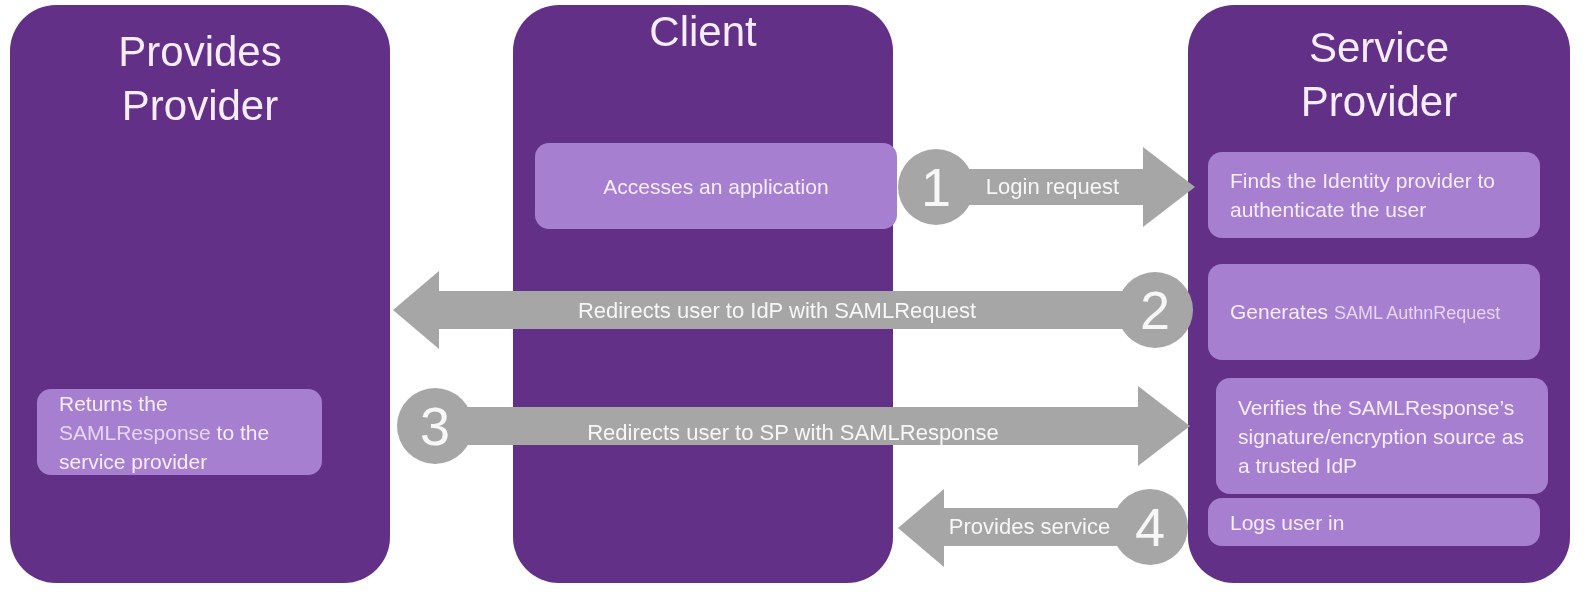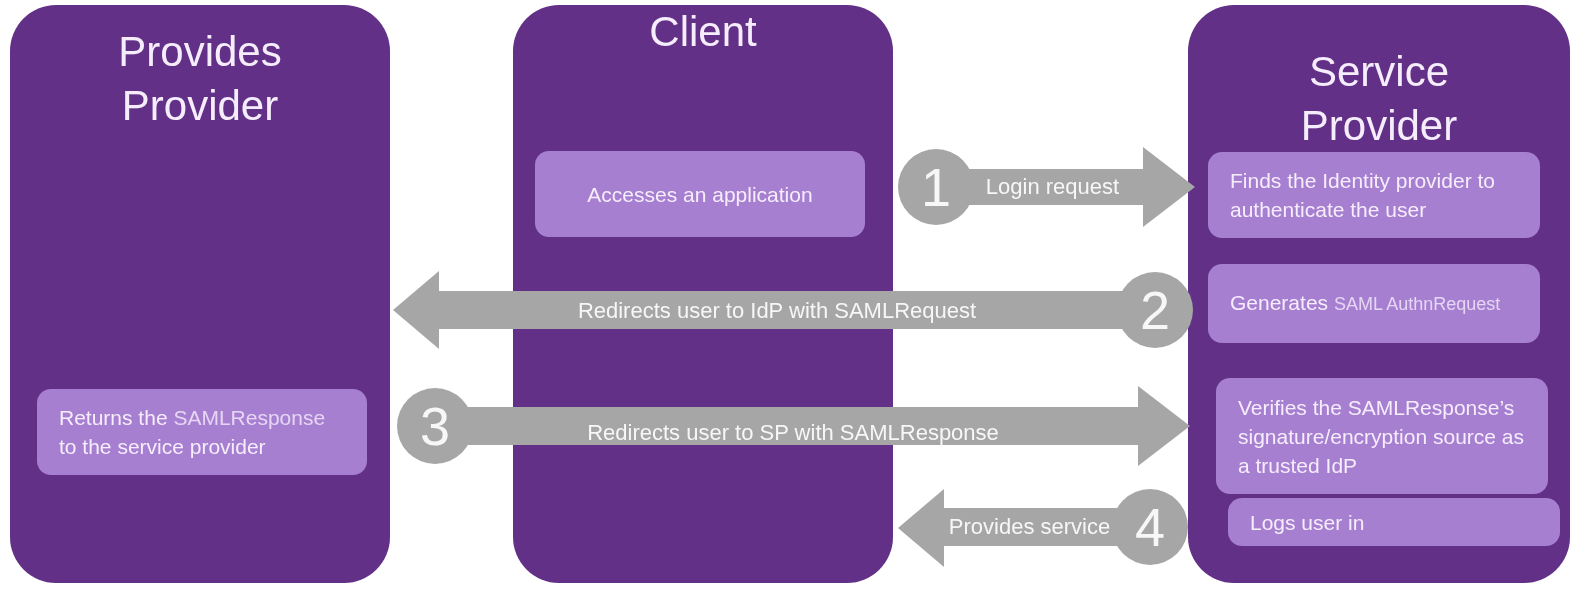--- a/index.html
+++ b/index.html
@@ -35,43 +35,43 @@
     color: var(--txt);
     font-size: 42px;
     font-weight: 400;
     line-height: 54px;
     text-align: center;
     margin: 0 auto;
     max-width: 270px;
   }
   #col-idp .col-title    { padding-top: 20px; }
   #col-client .col-title { max-width: 360px; }
-  #col-sp .col-title     { padding-top: 8px; margin-top: 32px;  }
+  #col-sp .col-title     { padding-top: 16px;  }
   
   .box {
     position: absolute;
     background: var(--box-bg);
     border-radius: 14px;
     color: var(--txt);
     font-size: 21px;
     line-height: 29px;
     display: flex;
     align-items: center;
     padding: 10px 22px;
   }
   .box p { width: 100%; }
   .box .small { font-size: 18px; color: var(--txt-muted); }
   .box .muted { color: var(--txt-muted); }
   #idp-box1 { left: 27px; top: 266px; width: 330px; height: 92px; }
-  #idp-box2 { left: 27px; top: 384px; width: 330px; height: 86px; }
-  #client-box1 { left: 22px; top: 138px; width: 330px; height: 86px; justify-content: center; text-align: center; margin-top: 8px; }
+  #idp-box2 { left: 27px; top: 384px; width: 285px; height: 86px; }
+  #client-box1 { left: 22px; top: 138px; width: 362px; height: 86px; justify-content: center; text-align: center; }
   #sp-box1 { left: 20px; top: 147px; width: 332px; height: 86px; }
-  #sp-box2 { left: 20px; top: 259px; width: 332px; height: 79px; }
+  #sp-box2 { left: 20px; top: 259px; width: 332px; height: 96px; }
   #sp-box3 { left: 28px; top: 373px; width: 332px; height: 116px; }
-  #sp-box4 { left: 20px; top: 493px; width: 332px; height: 48px; margin-left: 20px; }
+  #sp-box4 { left: 20px; top: 493px; width: 332px; height: 48px; }
   
   .shaft {
     position: absolute;
     background: var(--arrow);
   }
   .head-right {
     position: absolute;
     width: 0; height: 0;
     border-top: 40px solid transparent;
     border-bottom: 40px solid transparent;

